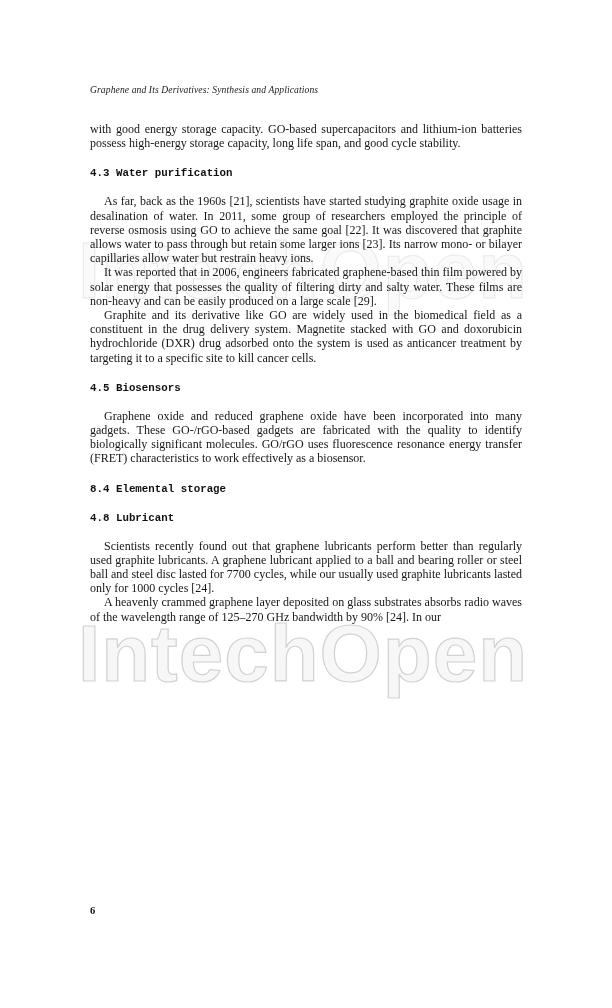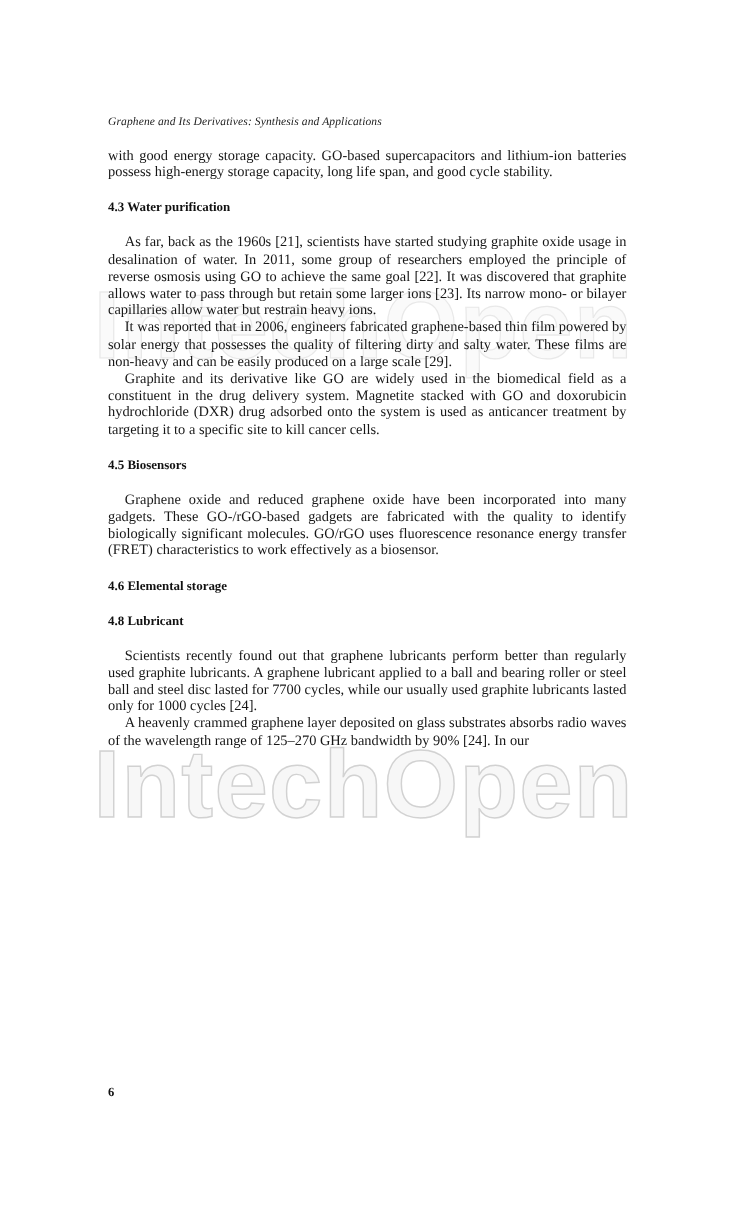--- a/index.html
+++ b/index.html
@@ -11,21 +11,21 @@
     position: relative;
     width: 612px;
     height: 1008px;
     background: #ffffff;
     overflow: hidden;
     font-family: "Liberation Serif", serif;
     color: #161616;
   }
   .running-header {
     position: absolute;
-    top: 96px;
+    top: 84px;
     left: 90px;
     width: 432px;
     font-style: italic;
     font-size: 9.6px;
     letter-spacing: 0.1px;
     color: #222222;
   }
   .content {
     position: absolute;
     top: 122px;
@@ -41,20 +41,21 @@
     color: #161616;
   }
   .content p.paragraph.indent {
     text-indent: 14px;
   }
   .content h2.heading {
     margin: 17px 0 15px 0;
     font-size: 10.8px;
     font-weight: bold;
     color: #111111;
+    font-family: Liberation Mono, monospace;
   }
   .page-number {
     position: absolute;
     top: 905px;
     left: 90px;
     font-size: 10.5px;
     font-weight: bold;
     color: #111111;
     z-index: 2;
   }
@@ -94,21 +95,21 @@
   <div class="running-header">Graphene and Its Derivatives: Synthesis and Applications</div>
 
   <div class="content" id="content">
       <p class="paragraph">with good energy storage capacity. GO-based supercapacitors and lithium-ion batteries possess high-energy storage capacity, long life span, and good cycle stability.</p>
       <h2 class="heading">4.3 Water purification</h2>
       <p class="paragraph indent">As far, back as the 1960s [21], scientists have started studying graphite oxide usage in desalination of water. In 2011, some group of researchers employed the principle of reverse osmosis using GO to achieve the same goal [22]. It was discovered that graphite allows water to pass through but retain some larger ions [23]. Its narrow mono- or bilayer capillaries allow water but restrain heavy ions.</p>
       <p class="paragraph indent">It was reported that in 2006, engineers fabricated graphene-based thin film powered by solar energy that possesses the quality of filtering dirty and salty water. These films are non-heavy and can be easily produced on a large scale [29].</p>
       <p class="paragraph indent">Graphite and its derivative like GO are widely used in the biomedical field as a constituent in the drug delivery system. Magnetite stacked with GO and doxorubicin hydrochloride (DXR) drug adsorbed onto the system is used as anticancer treatment by targeting it to a specific site to kill cancer cells.</p>
       <h2 class="heading">4.5 Biosensors</h2>
       <p class="paragraph indent">Graphene oxide and reduced graphene oxide have been incorporated into many gadgets. These GO-/rGO-based gadgets are fabricated with the quality to identify biologically significant molecules. GO/rGO uses fluorescence resonance energy transfer (FRET) characteristics to work effectively as a biosensor.</p>
-      <h2 class="heading">4.6 Elemental storage</h2>
+      <h2 class="heading">8.4 Elemental storage</h2>
       <h2 class="heading">4.8 Lubricant</h2>
       <p class="paragraph indent">Scientists recently found out that graphene lubricants perform better than regularly used graphite lubricants. A graphene lubricant applied to a ball and bearing roller or steel ball and steel disc lasted for 7700 cycles, while our usually used graphite lubricants lasted only for 1000 cycles [24].</p>
       <p class="paragraph indent">A heavenly crammed graphene layer deposited on glass substrates absorbs radio waves of the wavelength range of 125–270 GHz bandwidth by 90% [24]. In our</p>
     </div>
 
   <div class="page-number">6</div>
 
 </div>
 
 </body></html>

